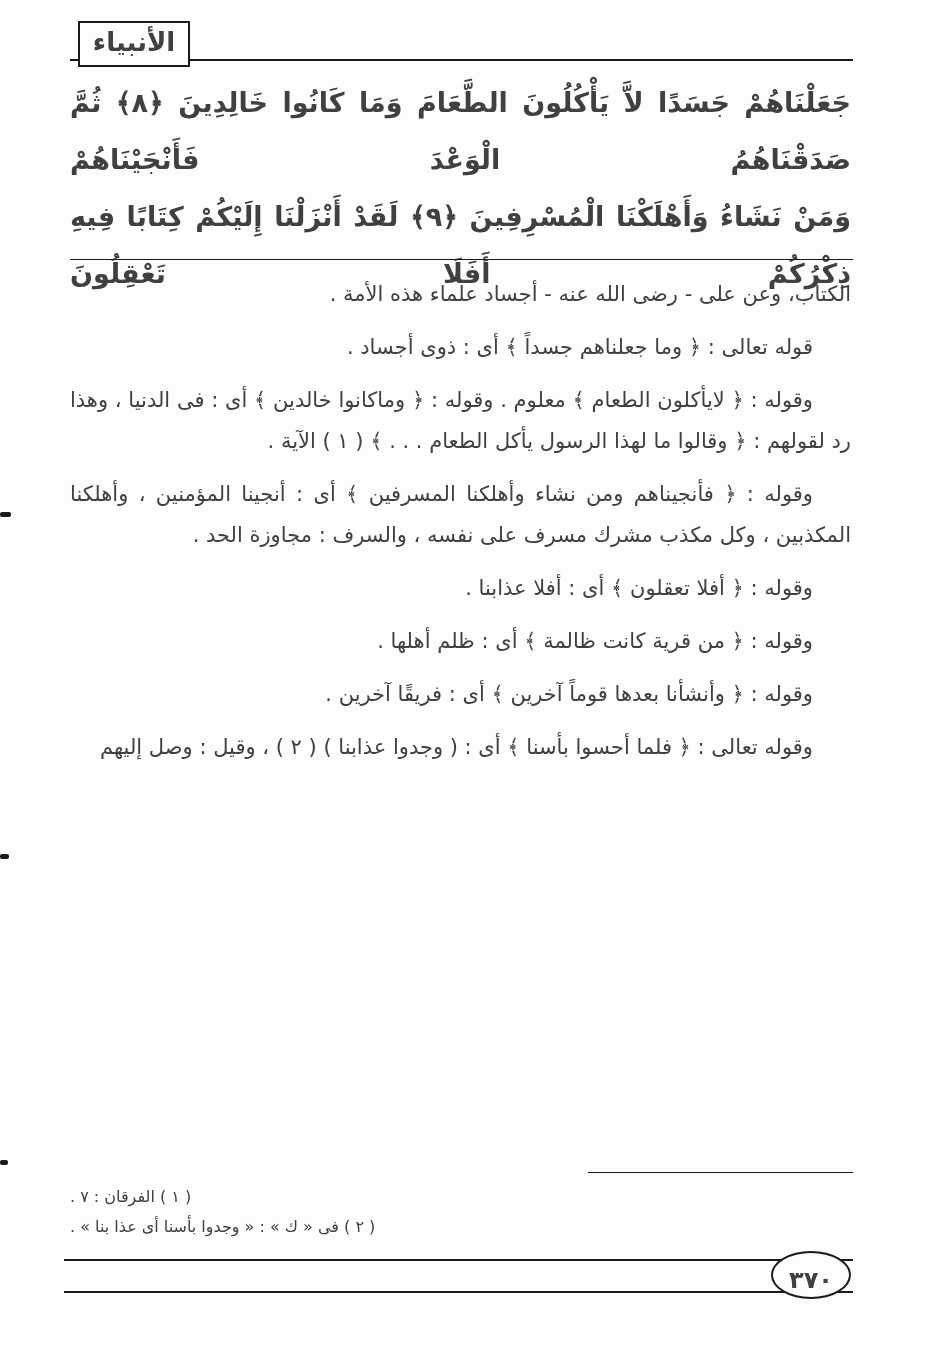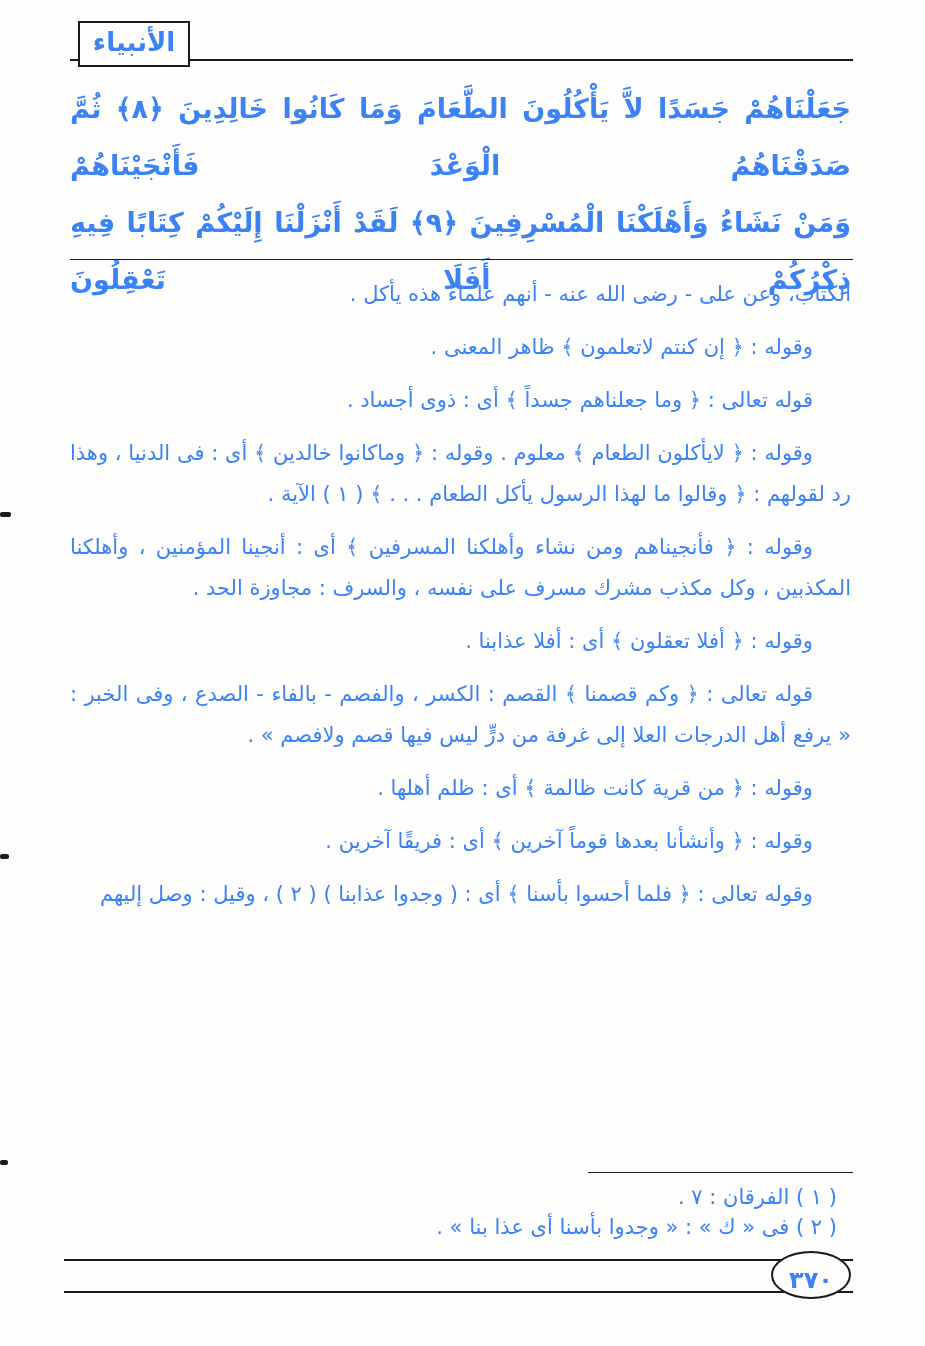--- a/index.html
+++ b/index.html
@@ -5,21 +5,21 @@
   * { margin: 0; padding: 0; box-sizing: border-box; }
   html, body { background: #ffffff; }
   .page {
     position: relative;
     width: 925px;
     height: 1346px;
     margin: 0 auto;
     background: #fdfdfc;
     direction: rtl;
     font-family: "DejaVu Sans", sans-serif;
-    color: #3b82f6;
+    color: #404040;
     overflow: hidden;
   }
 
   
   .header-rule {
     position: absolute;
     top: 59px; right: 72px; left: 70px;
     border-top: 2.5px solid #1b1b1b;
     z-index: 1;
   }
@@ -35,21 +35,21 @@
   .title-box .title-text {
     font-size: 26px;
     font-weight: 700;
     line-height: 1;
     padding-bottom: 4px;
   }
 
   
   .quran {
     position: absolute;
-    top: 80px; right: 74px; left: 70px;
+    top: 74px; right: 74px; left: 70px;
   }
   .quran p {
     font-size: 27px;
     font-weight: 700;
     line-height: 57px;
     text-align: justify;
     text-align-last: justify;
     text-justify: inter-word;
     letter-spacing: 0.3px;
     white-space: normal;
@@ -77,23 +77,23 @@
   
   .footnote-rule {
     position: absolute;
     top: 1172px; right: 72px;
     width: 265px;
     border-top: 1.5px solid #1b1b1b;
   }
   .footnotes {
     position: absolute;
     top: 1182px; right: 88px; left: 70px;
-    font-size: 21px;
+    font-size: 16px;
     line-height: 30px;
-    text-align: right;
+    text-align: left;
   }
 
   
   .footer-rule-top {
     position: absolute;
     top: 1259px; right: 72px; left: 64px;
     border-top: 2px solid #1b1b1b;
     z-index: 1;
   }
   .footer-rule-bottom {
@@ -141,27 +141,25 @@
   </div>
 
   <section class="quran">
     <p>جَعَلْنَاهُمْ جَسَدًا لاَّ يَأْكُلُونَ الطَّعَامَ وَمَا كَانُوا خَالِدِينَ ﴿٨﴾ ثُمَّ صَدَقْنَاهُمُ الْوَعْدَ فَأَنْجَيْنَاهُمْ</p>
     <p>وَمَنْ نَشَاءُ وَأَهْلَكْنَا الْمُسْرِفِينَ ﴿٩﴾ لَقَدْ أَنْزَلْنَا إِلَيْكُمْ كِتَابًا فِيهِ ذِكْرُكُمْ أَفَلَا تَعْقِلُونَ</p>
   </section>
 
   <div class="mid-rule"></div>
 
   <section class="commentary">
-    <p class="no-indent">الكتاب، وعن على - رضى الله عنه - أنهم علماء هذه يأكل .</p>
-    <p>وقوله : ﴿ إن كنتم لاتعلمون ﴾ ظاهر المعنى .</p>
+    <p class="no-indent">الكتاب، وعن على - رضى الله عنه - أجساد علماء هذه الأمة .</p>
     <p>قوله تعالى : ﴿ وما جعلناهم جسداً ﴾ أى : ذوى أجساد .</p>
     <p>وقوله : ﴿ لايأكلون الطعام ﴾ معلوم . وقوله : ﴿ وماكانوا خالدين ﴾ أى : فى الدنيا ، وهذا رد لقولهم : ﴿ وقالوا ما لهذا الرسول يأكل الطعام . . . ﴾ ( ١ ) الآية .</p>
     <p>وقوله : ﴿ فأنجيناهم ومن نشاء وأهلكنا المسرفين ﴾ أى : أنجينا المؤمنين ، وأهلكنا المكذبين ، وكل مكذب مشرك مسرف على نفسه ، والسرف : مجاوزة الحد .</p>
     <p>وقوله : ﴿ أفلا تعقلون ﴾ أى : أفلا عذابنا .</p>
-    <p>قوله تعالى : ﴿ وكم قصمنا ﴾ القصم : الكسر ، والفصم - بالفاء - الصدع ، وفى الخبر : « يرفع أهل الدرجات العلا إلى غرفة من درٍّ ليس فيها قصم ولافصم » .</p>
     <p>وقوله : ﴿ من قرية كانت ظالمة ﴾ أى : ظلم أهلها .</p>
     <p>وقوله : ﴿ وأنشأنا بعدها قوماً آخرين ﴾ أى : فريقًا آخرين .</p>
     <p>وقوله تعالى : ﴿ فلما أحسوا بأسنا ﴾ أى : ( وجدوا عذابنا ) ( ٢ ) ، وقيل : وصل إليهم</p>
   </section>
 
   <div class="footnote-rule"></div>
   <section class="footnotes">
     <p>( ١ ) الفرقان : ٧ .</p>
     <p>( ٢ ) فى « ك » : « وجدوا بأسنا أى عذا بنا » .</p>
   </section>

